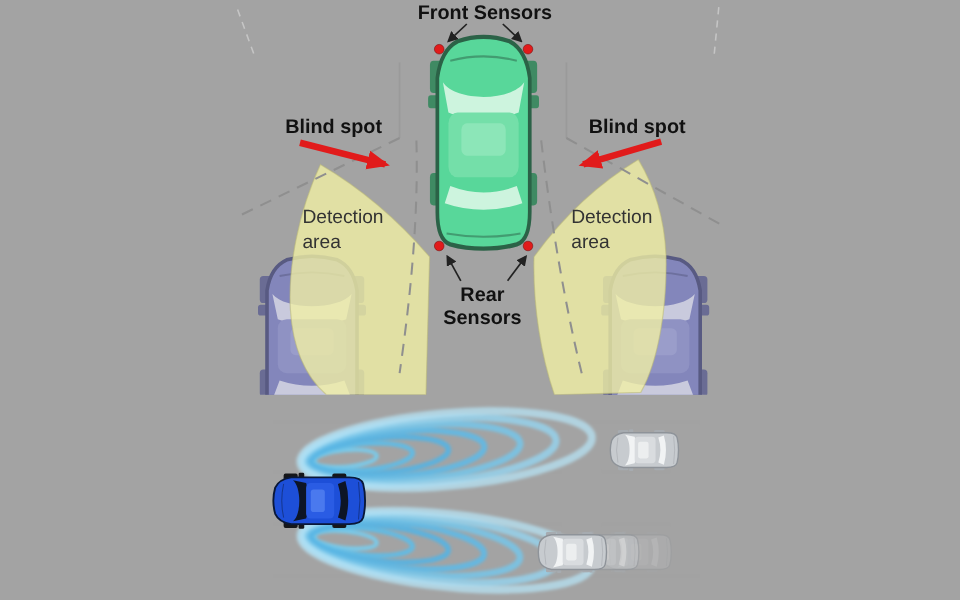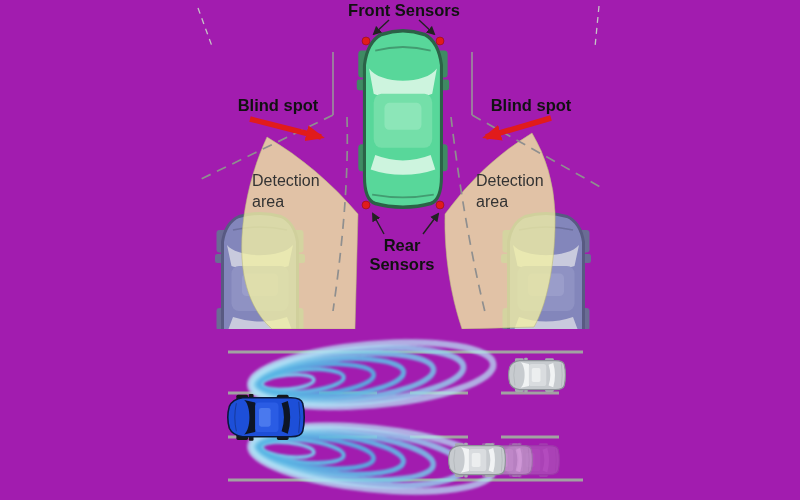--- a/index.html
+++ b/index.html
@@ -1,16 +1,16 @@
 <!DOCTYPE html>
 <html style="--sensor-dot-red: #e11b1b; --blind-spot-arrow-red: #e11b1b; --detection-area-yellow: #f2f1a4; --host-car-green: #58d79a; --neighbor-car-purple: #8386bb; --host-car-blue: #1d4fd8; --target-car-silver: #c7cbcf; --radar-wave-blue: #55b4e3; --road-line-gray: #a2a2a2; --label-text-black: #111111; --detection-text-gray: #333333;"><head>
 <meta charset="utf-8">
 <style>
   html,body{margin:0;padding:0;background:#ffffff;}
-  .page{position:relative;width:800px;height:500px;background:#a21caf;overflow:hidden;
+  .page{position:relative;width:800px;height:500px;background:#a3a3a3;overflow:hidden;
         font-family:"Liberation Sans", sans-serif;}
   svg text{font-family:"Liberation Sans", sans-serif;}
   .label-bold{font-size:16.5px;font-weight:700;fill:var(--label-text-black,#111);}
   .label-detect{font-size:16px;font-weight:400;fill:var(--detection-text-gray,#333);}
   .fan{fill:var(--detection-area-yellow,#f2f1a4);fill-opacity:.78;stroke:#b9b878;stroke-opacity:.55;stroke-width:1;}
   .dashline{stroke:#8f8f8f;stroke-width:1.7;fill:none;stroke-dasharray:10 7;}
   .faintdash{stroke:#c5c5c5;stroke-width:1.3;fill:none;stroke-dasharray:6 5;}
   .mirrorline{stroke:#9a9a9a;stroke-width:1.5;fill:none;}
   .redarrow{stroke:var(--blind-spot-arrow-red,#e11b1b);stroke-width:5.5;fill:none;}
   .thinarrow{stroke:#222;stroke-width:1.4;fill:none;}

